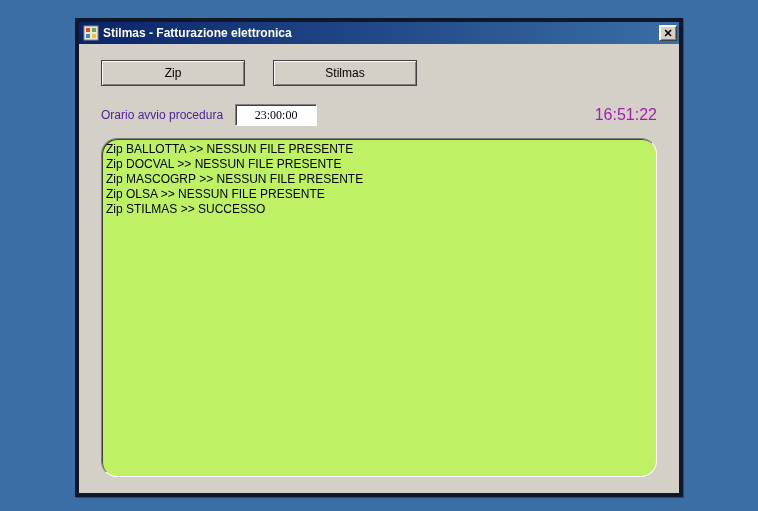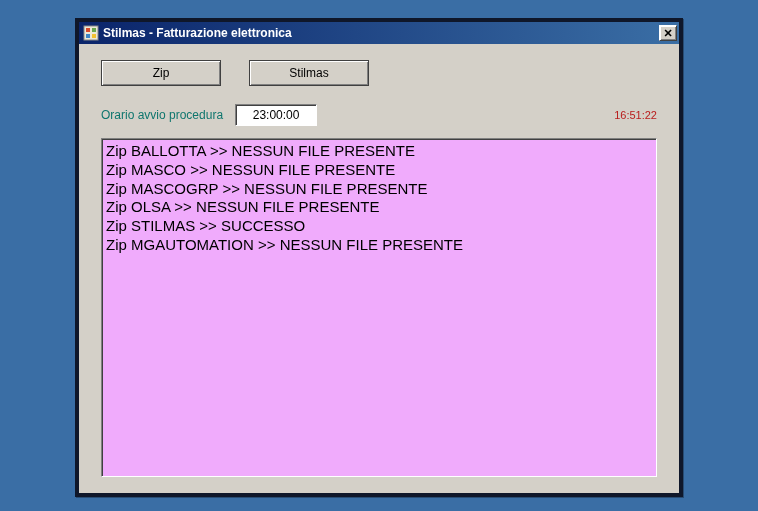--- a/index.html
+++ b/index.html
@@ -74,73 +74,75 @@
       display: flex;
       flex-direction: column;
     }
     .button-row {
       display: flex;
       gap: 28px;
       margin-bottom: 18px;
       margin-top: 6px;
     }
     .btn {
-      width: 120px;
+      width: 144px;
       height: 26px;
       background: #d4d0c8;
       border: 1px solid #404040;
       box-shadow: inset 1px 1px 0 #fff, inset -1px -1px 0 #808080;
       font-size: 12px;
       font-family: Tahoma, Arial, sans-serif;
       cursor: pointer;
       color: #000;
     }
     .schedule-row {
       display: flex;
       align-items: center;
       gap: 12px;
       margin-bottom: 12px;
       font-size: 12px;
     }
     .schedule-label {
-      color: #0f766e;
+      color: #4c1d95;
     }
     .time-box {
       width: 82px;
       height: 22px;
       background: #fff;
       border-top: 1px solid #808080;
       border-left: 1px solid #808080;
       border-right: 1px solid #fff;
       border-bottom: 1px solid #fff;
       box-shadow: inset 1px 1px 0 #404040;
       display: flex;
       align-items: center;
       justify-content: center;
       font-size: 12px;
+      font-family: Liberation Serif, serif;
     }
     .clock {
       margin-left: auto;
-      font-size: 11px;
-      color: #b91c1c;
+      font-size: 16px;
+      color: #a21caf;
     }
     .log-box {
       flex: 1;
-      background: #f0abfc;
+      background: #bef264;
       border-top: 1px solid #808080;
       border-left: 1px solid #808080;
       border-right: 1px solid #fff;
       border-bottom: 1px solid #fff;
       box-shadow: inset 1px 1px 0 #404040;
       padding: 3px 4px;
       overflow: auto;
-      font-size: 15px;
+      font-size: 12px;
       line-height: 1.25;
       font-family: Arial, sans-serif;
       color: #000;
+      border-radius: 16px;
     }
     .log-line {
       white-space: nowrap;
     }
   </style>
 </head>
 <body>
 
 <div class="window">
   <div class="titlebar">
@@ -168,20 +170,19 @@
     <div class="schedule-row">
       <span class="schedule-label">Orario avvio procedura</span>
       <div class="time-box">
         <span>23:00:00</span>
       </div>
       <span class="clock">16:51:22</span>
     </div>
 
     <div class="log-box">
       <div class="log-line">Zip BALLOTTA &gt;&gt; NESSUN FILE PRESENTE</div>
-      <div class="log-line">Zip MASCO &gt;&gt; NESSUN FILE PRESENTE</div>
+      <div class="log-line">Zip DOCVAL &gt;&gt; NESSUN FILE PRESENTE</div>
       <div class="log-line">Zip MASCOGRP &gt;&gt; NESSUN FILE PRESENTE</div>
       <div class="log-line">Zip OLSA &gt;&gt; NESSUN FILE PRESENTE</div>
       <div class="log-line">Zip STILMAS &gt;&gt; SUCCESSO</div>
-      <div class="log-line">Zip MGAUTOMATION &gt;&gt; NESSUN FILE PRESENTE</div>
     </div>
   </div>
 </div>
 
 </body></html>

